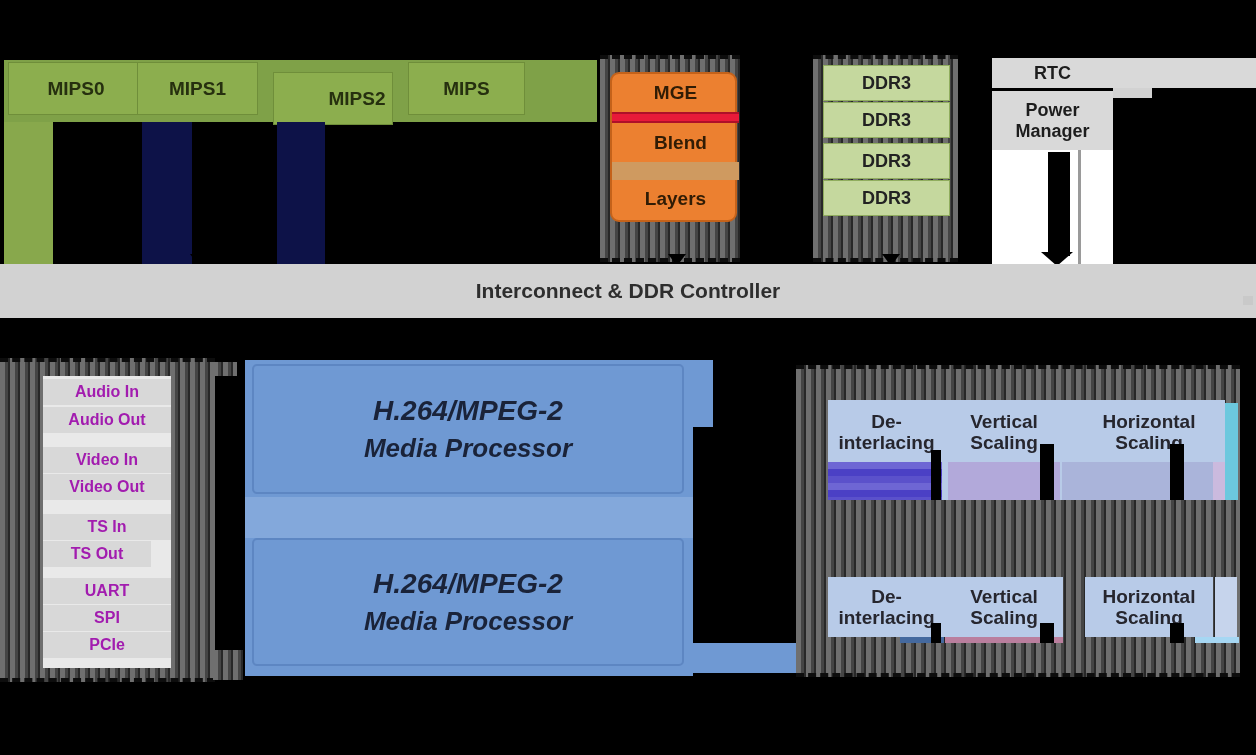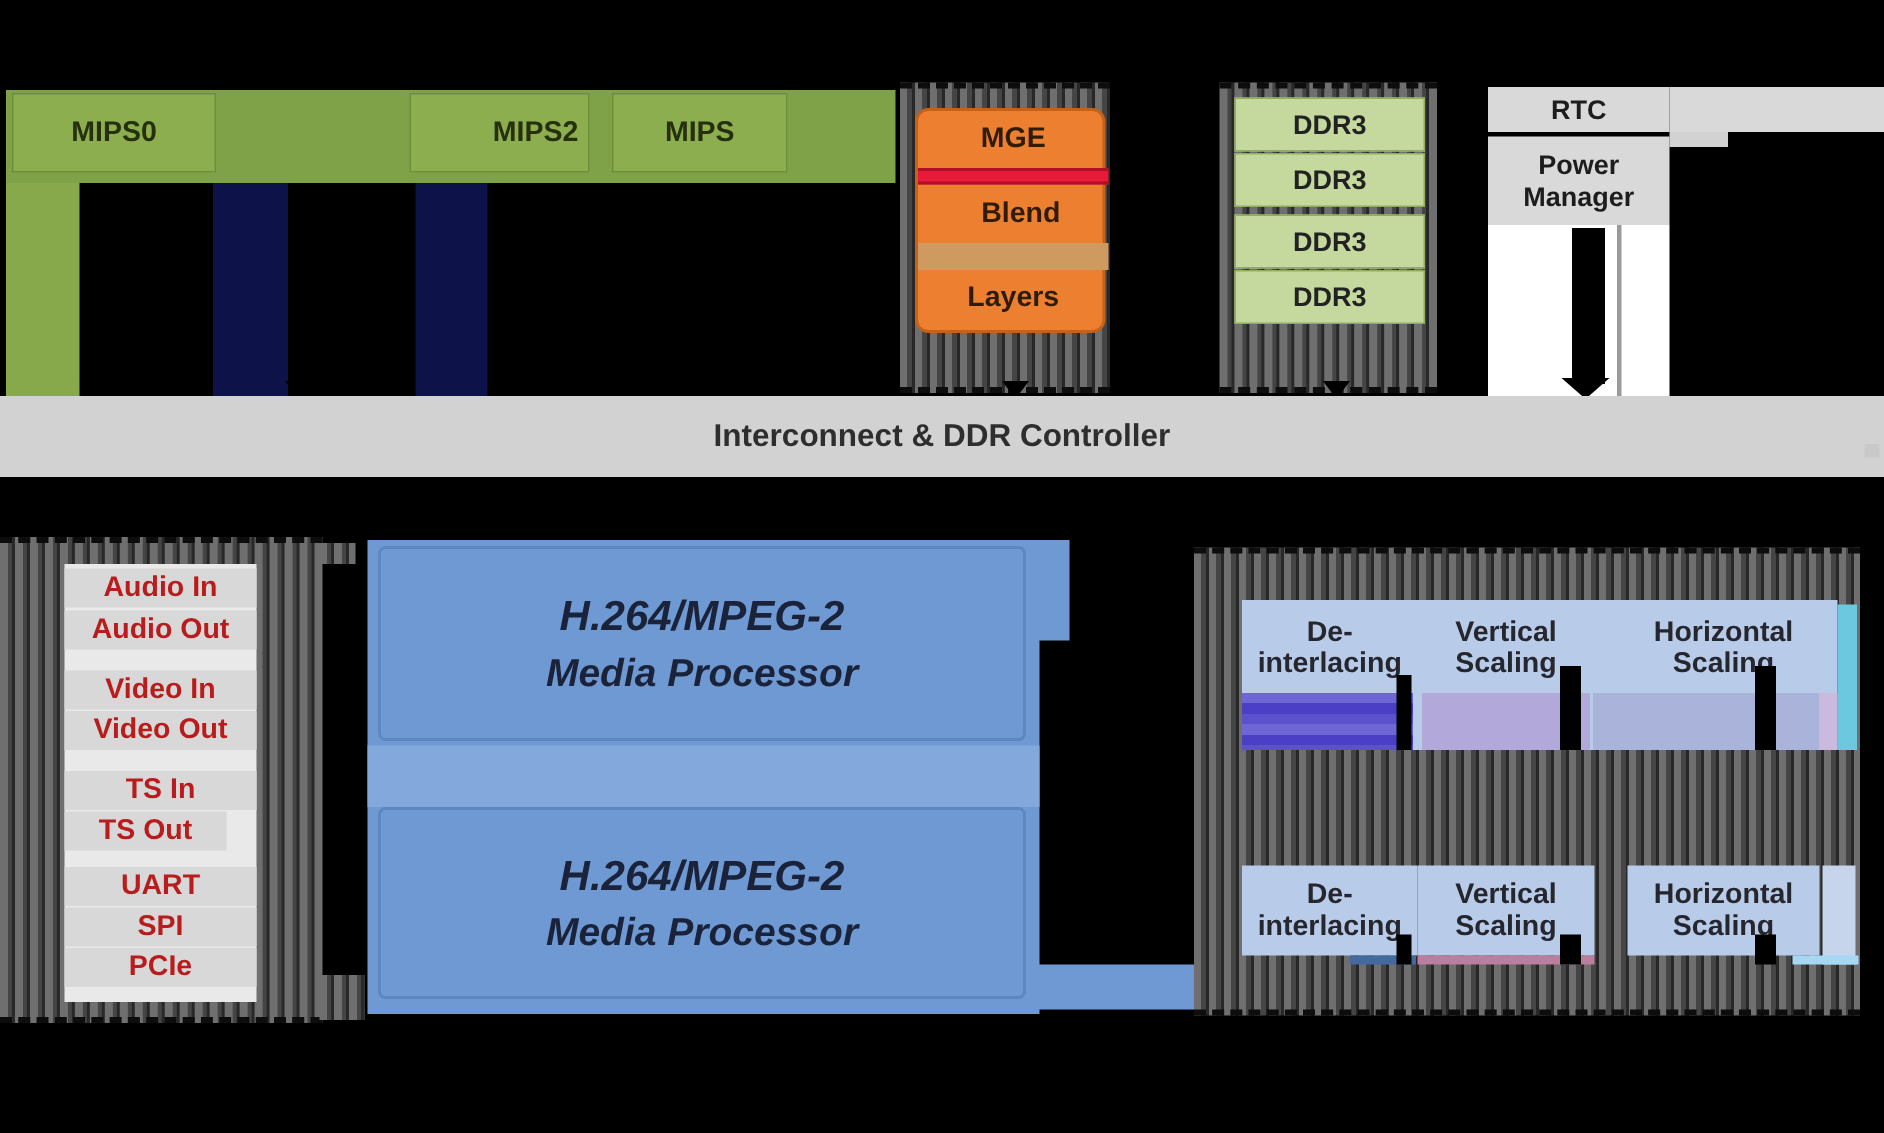--- a/index.html
+++ b/index.html
@@ -34,21 +34,21 @@
   
   .bar{background:#d2d2d2;font-size:21px;color:#2e2e2e;}
   
   .tri{width:0;height:0;border-left:9px solid transparent;border-right:9px solid transparent;
        border-top:12px solid #000;}
   .tri-big{width:0;height:0;border-left:16px solid transparent;border-right:16px solid transparent;
        border-top:14px solid #000;}
   .shaft{background:#000;}
   
   .iocol{background:#e9e9e9;}
-  .io{background:#d8d8d8;font-size:19px;color:#b91c1c;}
+  .io{background:#d8d8d8;font-size:16px;color:#a21caf;}
   
   .bluebox{background:#6f99d3;}
   .blueband{background:#83a8db;}
   .proc{background:#6f99d3;border:2px solid #5d86c2;border-radius:5px;box-sizing:border-box;
         display:flex;flex-direction:column;align-items:center;justify-content:center;
         color:#1a2339;font-weight:bold;font-style:italic;}
   .proc .l1{font-size:28px;}
   .proc .l2{font-size:26px;margin-top:6px;}
   
   .pipebase{background:#b8cbe8;}
@@ -63,21 +63,22 @@
   .s-mauve{background:#ba7f9e;}
   .s-lightblue{background:#a6d7f3;}
 </style>
 </head>
 <body>
 
 <div class="stage">
 
   <div class="abs strip" style="left:4px;top:60px;width:593px;height:62px;"></div>
   <div class="abs mips lbl" style="left:8px;top:62px;width:136px;height:53px;">MIPS0</div>
-  <div class="abs mips lbl" style="left:273px;top:62px;width:120px;height:53px;padding-left:48px;">MIPS2</div>
+  <div class="abs mips lbl" style="left:137px;top:62px;width:121px;height:53px;">MIPS1</div>
+  <div class="abs mips lbl" style="left:273px;top:72px;width:120px;height:53px;padding-left:48px;">MIPS2</div>
   <div class="abs mips lbl" style="left:408px;top:62px;width:117px;height:53px;">MIPS</div>
   <div class="abs greencol" style="left:4px;top:122px;width:49px;height:142px;"></div>
   <div class="abs navy" style="left:142px;top:122px;width:50px;height:142px;"></div>
   <div class="abs navy" style="left:277px;top:122px;width:48px;height:142px;"></div>
 
   <div class="abs hatch" style="left:600px;top:55px;width:140px;height:207px;"></div>
   <div class="abs orange-panel" style="left:610px;top:72px;width:127px;height:150px;">
     <div class="abs orange-lbl lbl" style="left:0;top:0;width:127px;height:38px;">MGE</div>
     <div class="abs redstripe" style="left:0;top:38px;width:127px;height:11px;"></div>
     <div class="abs orange-lbl lbl" style="left:0;top:49px;width:137px;height:39px;">Blend</div>

